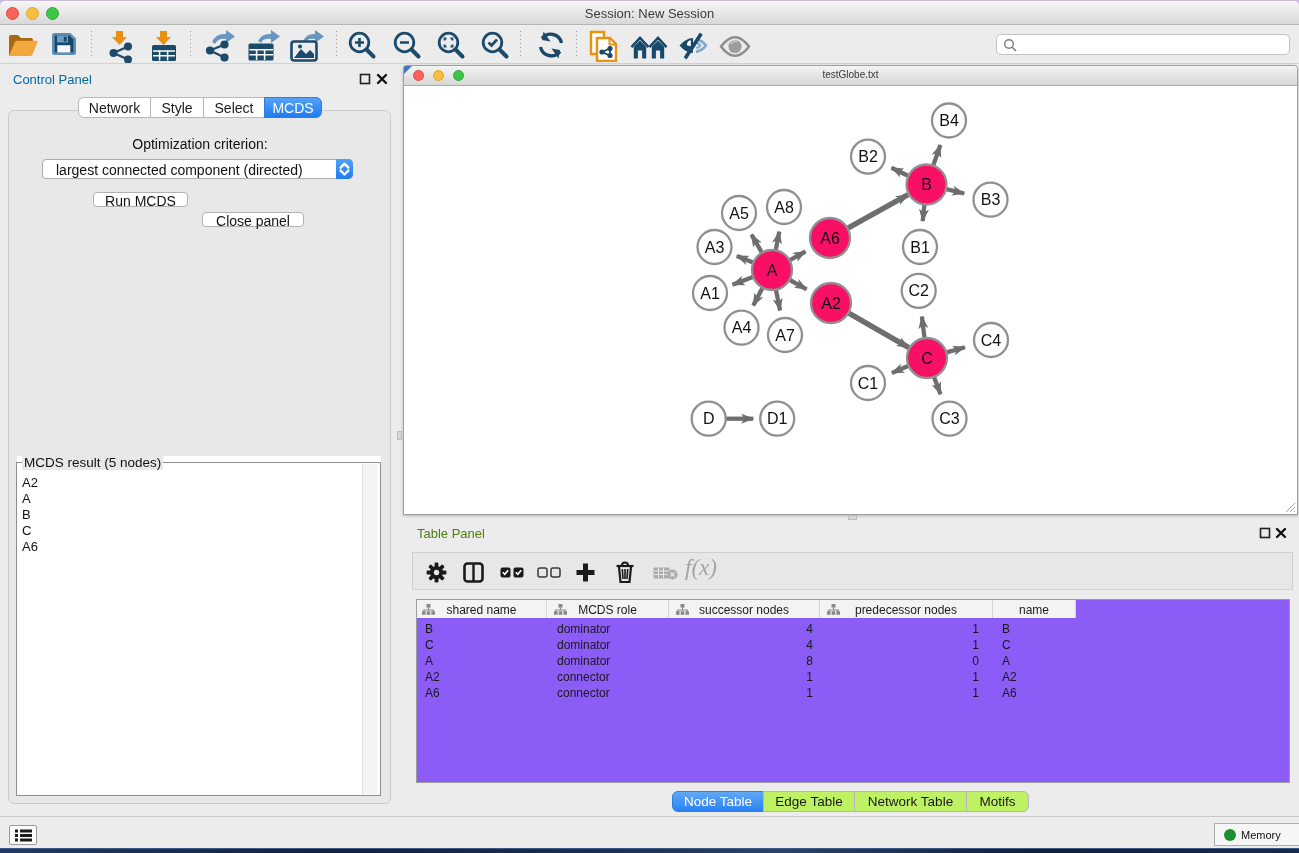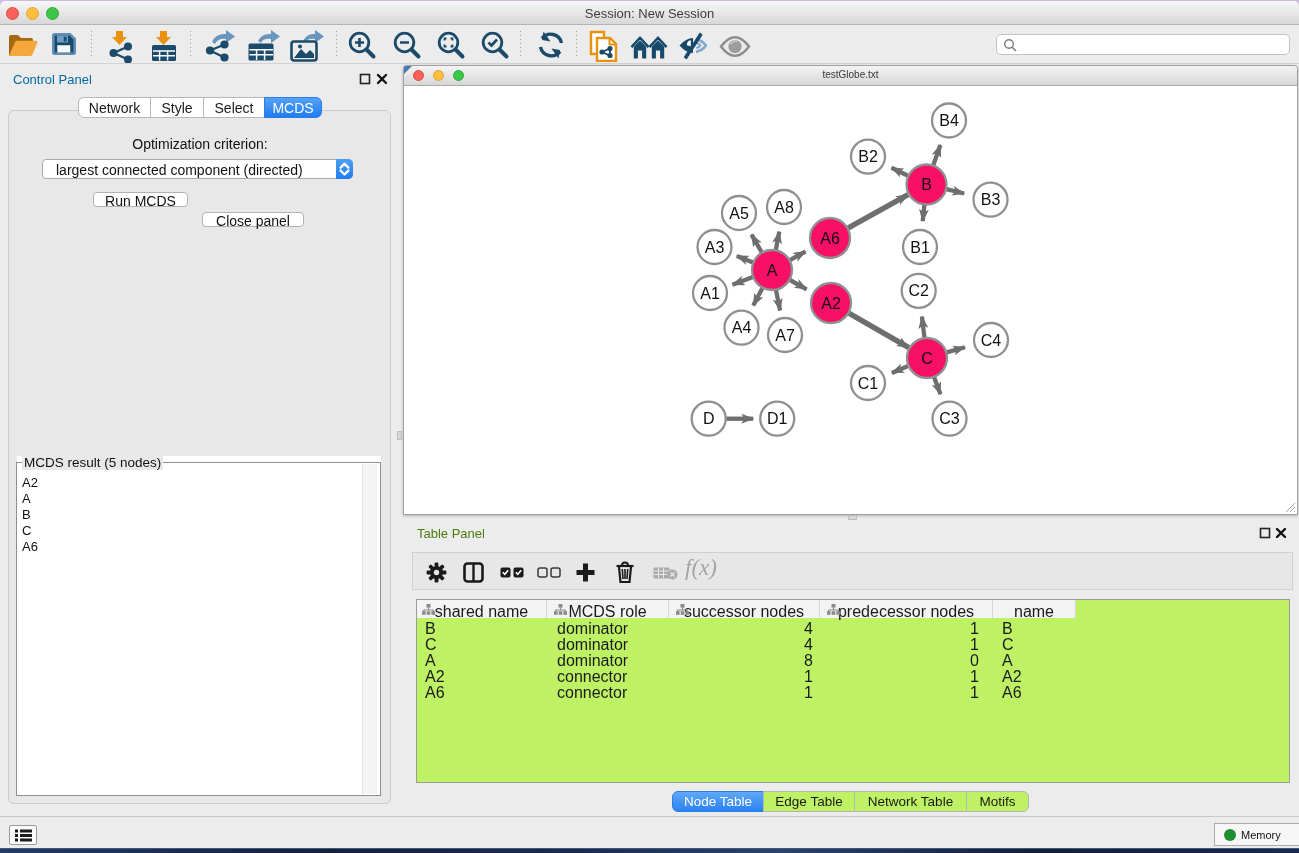--- a/index.html
+++ b/index.html
@@ -46,22 +46,22 @@
             box-shadow:0 1px 3px rgba(0,0,0,0.25); }
   #net-titlebar { position:absolute; left:0; top:0; width:100%; height:20px;
                   background:linear-gradient(#f4f4f4,#d7d7d7);
                   border-bottom:1px solid #ababab; border-radius:4px 4px 0 0; }
   #net-titlebar .title { width:100%; text-align:center; margin-top:3px; font-size:10px; color:#3a3a3a; }
   .tl2 { border-radius:50%; width:11px; height:11px; top:4px; position:absolute; }
   
   #tp-title { left:417px; top:525px; font-size:13px; color:#4d7c0f; }
   #tp-toolbar { left:412px; top:551px; width:881px; height:38px; background:#e7e7e7;
                 border:1px solid #d0d0d0; }
-  #tablebox { left:416px; top:598px; width:874px; height:184px; background:#bef264;
-              border:1px solid #9c9c9c; font-size:16px; color:#1a1a1a; }
+  #tablebox { left:416px; top:598px; width:874px; height:184px; background:#8b5cf6;
+              border:1px solid #9c9c9c; font-size:12px; color:#1a1a1a; }
   .th { position:absolute; top:0; height:18px; background:#f3f3f3; border-right:1px solid #d5d5d5; }
   .th span { position:absolute; top:3px; width:100%; text-align:center; }
   #bottabs { left:672px; top:790px; height:21px; }
   .bottab { position:absolute; top:0; height:21px; background:#bef264; border:1px solid #b5b5b5;
             font-size:13.5px; color:#1a1a1a; text-align:center; line-height:20px; }
   
   #statusline { left:0; top:815px; width:1299px; height:1px; background:#c8c8c8; }
   #statusbar { left:0; top:816px; width:1299px; height:33px; background:#ececec; }
   #memorybtn { left:1214px; top:822px; width:98px; height:23px; background:#f6f6f6;
                border:1px solid #ababab; font-size:11px; color:#111; }

